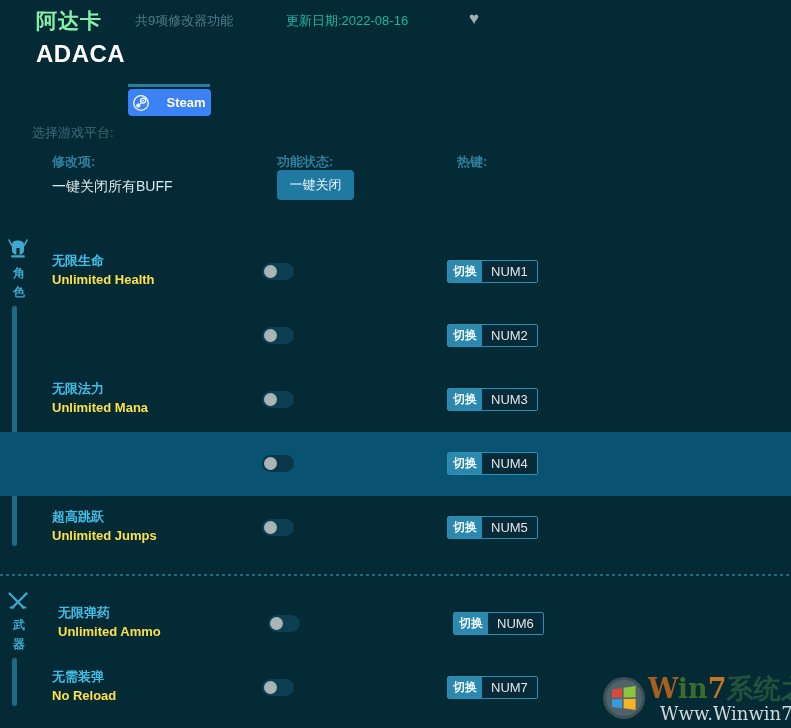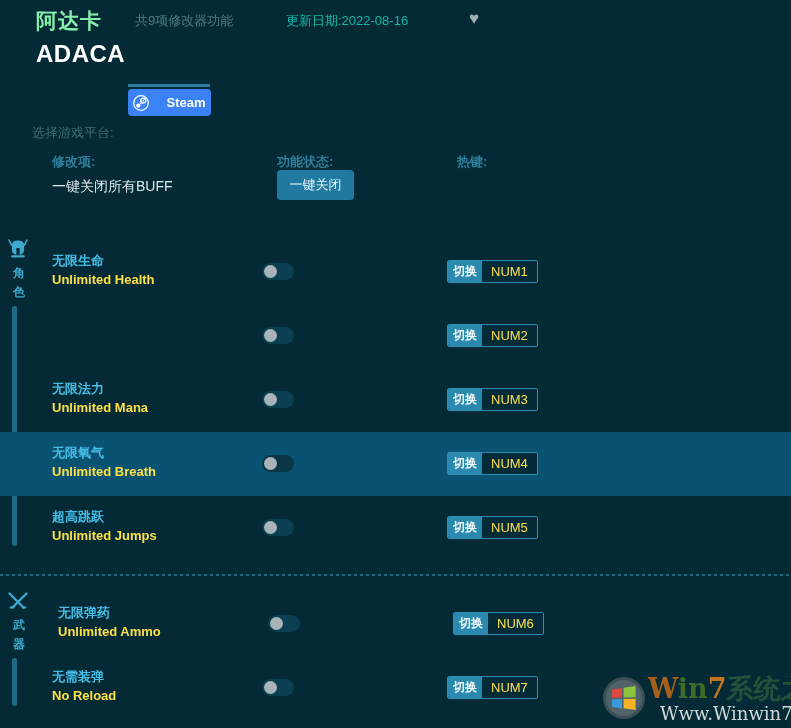--- a/index.html
+++ b/index.html
@@ -121,21 +121,21 @@
     position: absolute; left: 447px; top: 20px;
     height: 23px; border: 1px solid #2e8fb4; border-radius: 2px;
     display: flex; align-items: stretch; overflow: hidden; cursor: pointer;
   }
   .hotkey .hk-act {
     background: #2b88ae; color: #eef8fb;
     font-size: 12px; font-weight: bold;
     padding: 0 5px; display: flex; align-items: center;
   }
   .hotkey .hk-key {
-    background: #052b38; color: #fde047;
+    background: #052b38; color: #e5e5e5;
     font-size: 13px; padding: 0 9px;
     display: flex; align-items: center;
   }
 
   .dotted-sep {
     position: absolute; left: 0; width: 791px; height: 2px;
     background-image: repeating-linear-gradient(to right,
       #1f6a80 0px, #1f6a80 3px, transparent 3px, transparent 6px);
   }
 
@@ -238,24 +238,20 @@
             </div>
             <div class="toggle">
               <div class="knob"></div>
             </div>
             <div class="hotkey">
               <span class="hk-act">切换</span>
               <span class="hk-key">NUM3</span>
             </div>
           </div>
           <div class="row highlight" style="top: 192px;">
-            <div class="row-names">
-              <div class="row-cn">无限氧气</div>
-              <div class="row-en">Unlimited Breath</div>
-            </div>
             <div class="toggle">
               <div class="knob"></div>
             </div>
             <div class="hotkey">
               <span class="hk-act">切换</span>
               <span class="hk-key">NUM4</span>
             </div>
           </div>
           <div class="row" style="top: 256px;">
             <div class="row-names">

